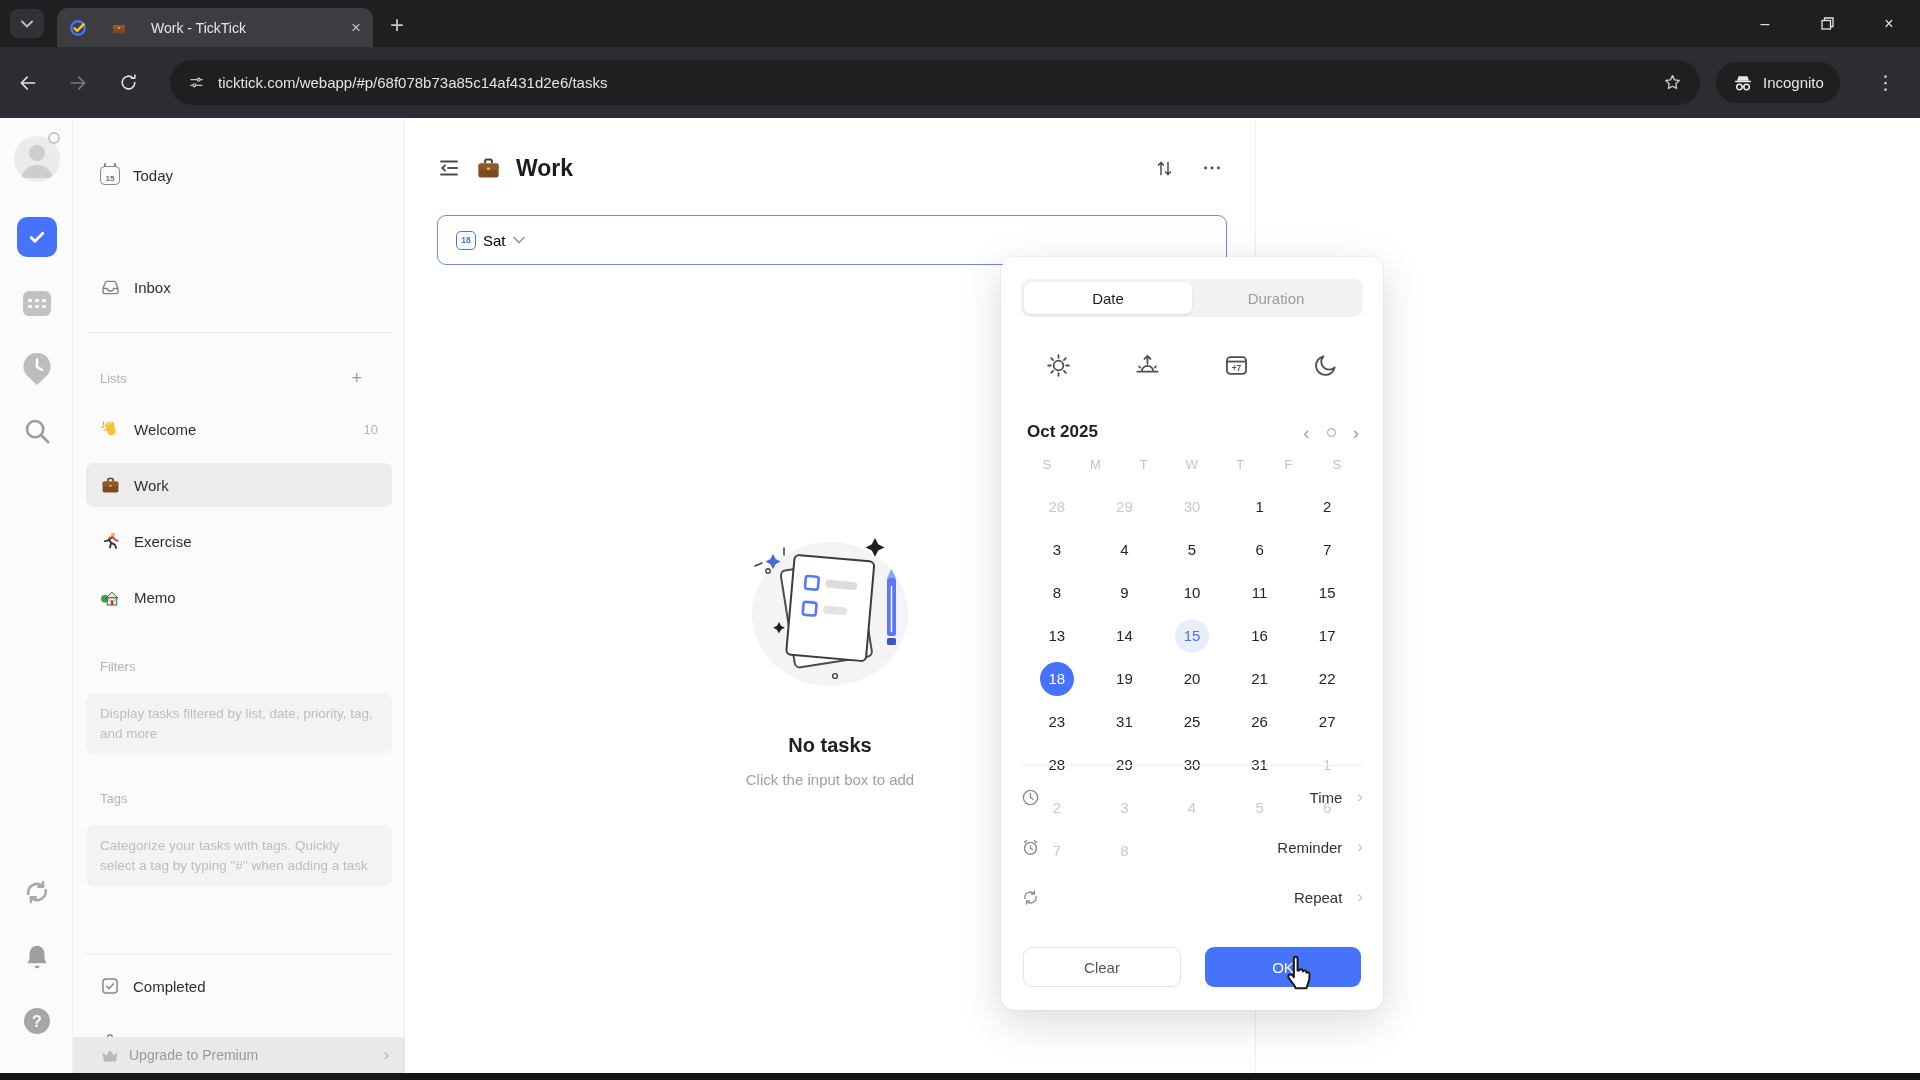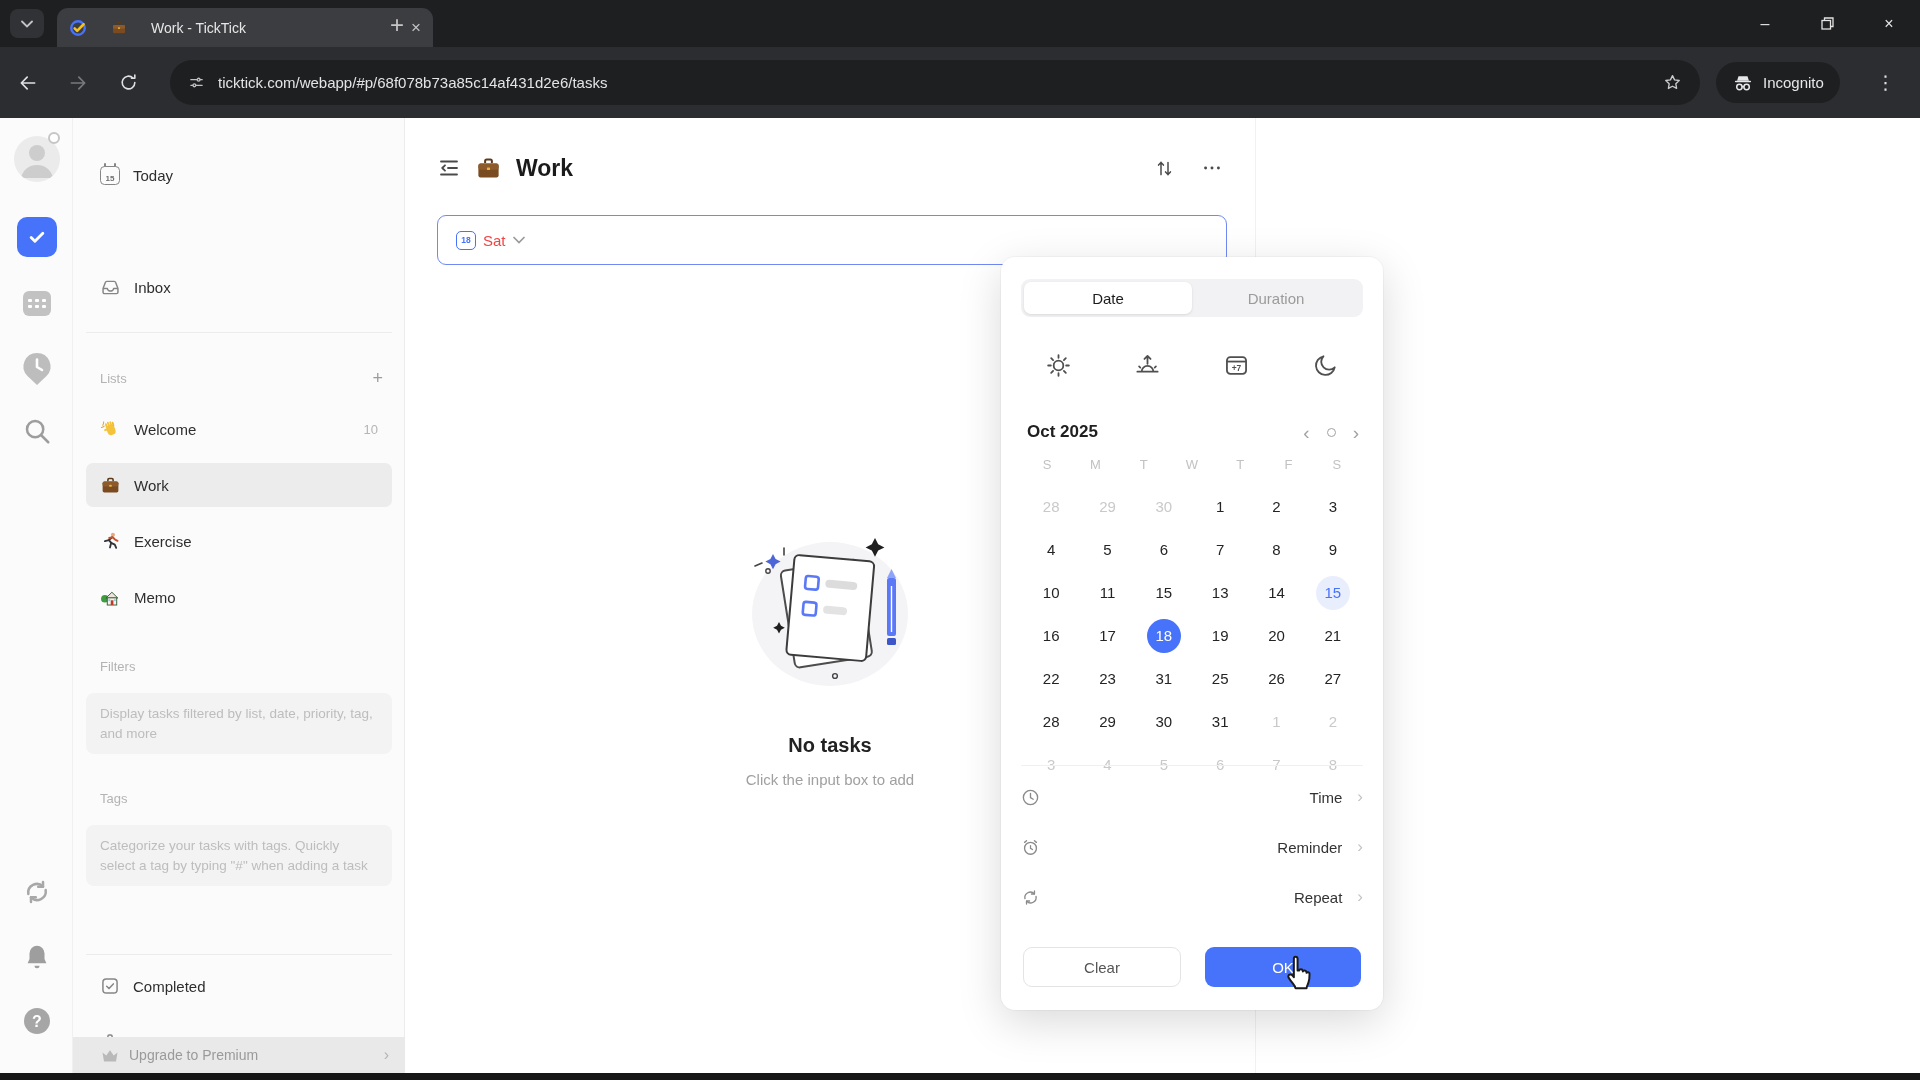--- a/index.html
+++ b/index.html
@@ -4,21 +4,21 @@
 <style>
   * { margin:0; padding:0; box-sizing:border-box; }
   html,body { width:1920px; height:1080px; overflow:hidden; background:#fff;
     font-family:"Liberation Sans", sans-serif; }
   svg { display:block; }
 
   
   #titlebar { position:absolute; left:0; top:0; width:1920px; height:47px; background:#1e1f21; }
   #tabsearch { position:absolute; left:10px; top:9px; width:34px; height:29px; border-radius:8px;
     background:#313235; display:flex; align-items:center; justify-content:center; }
-  #tab { position:absolute; left:57px; top:8px; width:376px; height:39px; background:#3b3d40;
+  #tab { position:absolute; left:57px; top:8px; width:316px; height:39px; background:#3b3d40;
     border-radius:11px 11px 0 0; display:flex; align-items:center; padding:0 12px; gap:24px; }
   #tab-title { color:#e7e7e7; font-size:14px; flex:1; white-space:nowrap; overflow:hidden; }
   #tab-close { color:#c3c3c3; font-size:17px; line-height:1; }
   #newtab { position:absolute; left:390px; top:11px; color:#c6c6c6; font-size:24px; font-weight:400; }
   #wincontrols { position:absolute; right:0; top:0; height:47px; display:flex; }
   .winbtn { width:62px; height:47px; display:flex; align-items:center; justify-content:center; color:#e4e4e4; font-size:16px; }
 
   #toolbar { position:absolute; left:0; top:47px; width:1920px; height:71px; background:#2c2d30; }
   .tbico { position:absolute; top:0; height:71px; display:flex; align-items:center; justify-content:center; width:40px; }
   #urlbar { position:absolute; left:170px; top:13px; width:1530px; height:45px; background:#1e1f21;
@@ -38,21 +38,21 @@
   #status-dot { position:absolute; left:48px; top:14px; width:12px; height:12px; border-radius:50%;
     background:#fff; border:2px solid #c6c6c6; }
   #app-tile { position:absolute; left:17px; top:99px; width:40px; height:40px; border-radius:10px;
     background:#4772fa; display:flex; align-items:center; justify-content:center; }
 
   #sidebar { position:absolute; left:73px; top:0; width:332px; height:955px; background:#fbfbfb; border-right:1px solid #ececec; }
   .srow { position:absolute; left:13px; width:306px; height:44px; border-radius:7px; display:flex;
     align-items:center; padding:0 14px; gap:13px; font-size:15px; color:#2e2e2e; }
   .srow.sel { background:#ececec; }
   .srow .cnt { margin-left:auto; font-size:13px; color:#b5b5b5; }
-  .shead { position:absolute; left:27px; right:21px; display:flex; align-items:center;
+  .shead { position:absolute; left:27px; right:42px; display:flex; align-items:center;
     font-size:13px; color:#b3b3b3; }
   .shead .plus { margin-left:auto; font-size:18px; color:#9c9c9c; font-weight:400; }
   .sdiv { position:absolute; left:13px; width:306px; height:1px; background:#ececec; }
   .hintbox { position:absolute; left:13px; width:306px; background:#f3f3f4; border-radius:8px;
     padding:11px 14px; font-size:13.5px; line-height:1.45; color:#bdbdbd; }
   #upgrade { position:absolute; left:0; top:919px; width:332px; height:36px; background:#e9e9e9;
     display:flex; align-items:center; gap:10px; padding:0 16px 0 28px; z-index:5; }
   #upgrade span.lbl { font-size:14px; color:#9a9a9a; flex:1; }
   #upgrade .chev { color:#b5b5b5; font-size:16px; }
   #trash-row { overflow:hidden; }
@@ -68,21 +68,21 @@
   #detailpanel { position:absolute; left:1255px; top:0; width:665px; height:955px; background:#fff; border-left:1px solid #f1f1f1; }
   #main-header { position:absolute; left:32px; top:30px; width:786px; height:40px; display:flex; align-items:center; gap:14px; }
   #main-title { font-size:23px; font-weight:bold; color:#1b1b1b; }
   #hdr-right { margin-left:auto; display:flex; align-items:center; gap:26px; }
   #task-input { position:absolute; left:32px; top:97px; width:790px; height:50px; border:1.5px solid #7189f5;
     border-radius:9px; background:#fff; display:flex; align-items:center; padding:0 14px 0 18px; }
   #task-input .val { font-size:15px; color:#333; flex:1; }
   #date-chip { display:flex; align-items:center; gap:7px; }
   #date-chip .chip-cal { width:20px; height:19px; border:1.7px solid #4772fa; border-radius:5px;
     color:#4772fa; font-size:8.5px; font-weight:bold; display:flex; align-items:center; justify-content:center; }
-  #date-chip .chip-lbl { font-size:15px; color:#ef4444; }
+  #date-chip .chip-lbl { font-size:15px; color:#000000; }
   #empty { position:absolute; left:0; top:408px; width:850px; text-align:center; }
   #empty h3 { font-size:20px; font-weight:bold; color:#222; margin-top:40px; }
   #empty p  { font-size:15px; color:#a0a0a0; margin-top:14px; }
 
   
   #picker { position:absolute; left:1001px; top:257px; width:382px; height:753px; background:#fff;
     border-radius:14px; box-shadow:0 12px 44px rgba(0,0,0,.15), 0 0 0 1px rgba(0,0,0,.03); z-index:40; }
   #seg { position:absolute; left:20px; top:22px; width:342px; height:38px; background:#f2f2f4;
     border-radius:9px; display:flex; padding:3px; }
   .segbtn { flex:1; display:flex; align-items:center; justify-content:center; font-size:15px;
@@ -91,21 +91,21 @@
   #quickrow { position:absolute; left:20px; top:86px; width:342px; height:44px; display:flex;
     align-items:center; justify-content:space-between; padding:0 24px; }
   #monthrow { position:absolute; left:26px; top:160px; width:332px; height:30px; display:flex; align-items:center; }
   #month-label { font-size:17px; font-weight:600; color:#202020; }
   #monthnav { margin-left:auto; display:flex; align-items:center; gap:17px; color:#a2a2a2; }
   #monthnav .arrow { font-size:19px; line-height:1; }
   #monthnav .todaycircle { width:9px; height:9px; border:1.6px solid #a2a2a2; border-radius:50%; }
   #weekrow { position:absolute; left:22px; top:200px; width:338px; display:grid; grid-template-columns:repeat(7,1fr); }
   #weekrow .wd { text-align:center; font-size:13px; color:#c2c2c2; }
   #daygrid { position:absolute; left:22px; top:228px; width:338px; display:grid;
-    grid-template-columns:repeat(6,1fr); grid-auto-rows:43px; }
+    grid-template-columns:repeat(5,1fr); grid-auto-rows:43px; }
   .day { width:34px; height:34px; margin:auto; border-radius:50%; display:flex; align-items:center;
     justify-content:center; font-size:15px; color:#242424; }
   .day.muted { color:#c9c9c9; }
   .day.today { background:#e9eefd; color:#4772fa; }
   .day.selected { background:#4772fa; color:#fff; }
   #pickdiv { position:absolute; left:20px; top:508px; width:342px; height:1px; background:#f0f0f0; }
   .optrow { position:absolute; left:20px; width:342px; height:50px; display:flex; align-items:center; gap:15px; }
   .optrow .olbl { font-size:15px; color:#333; flex:1;text-align:right; }
   .optrow .ochev { color:#c4c4c4; font-size:17px; }
   #btnrow { position:absolute; left:22px; top:690px; width:338px; height:40px; display:flex; gap:24px; }

